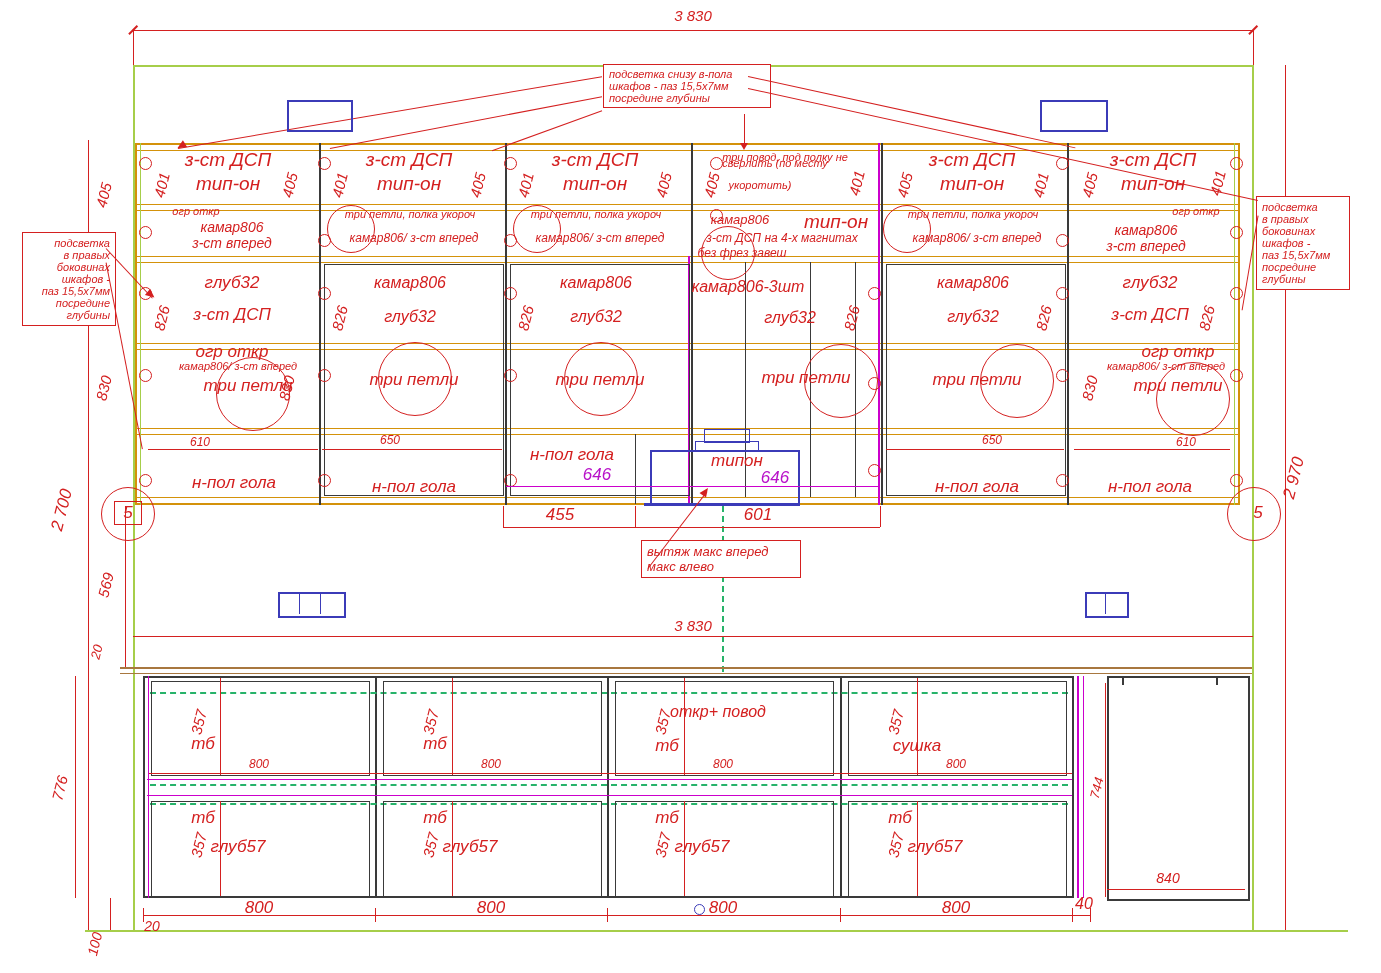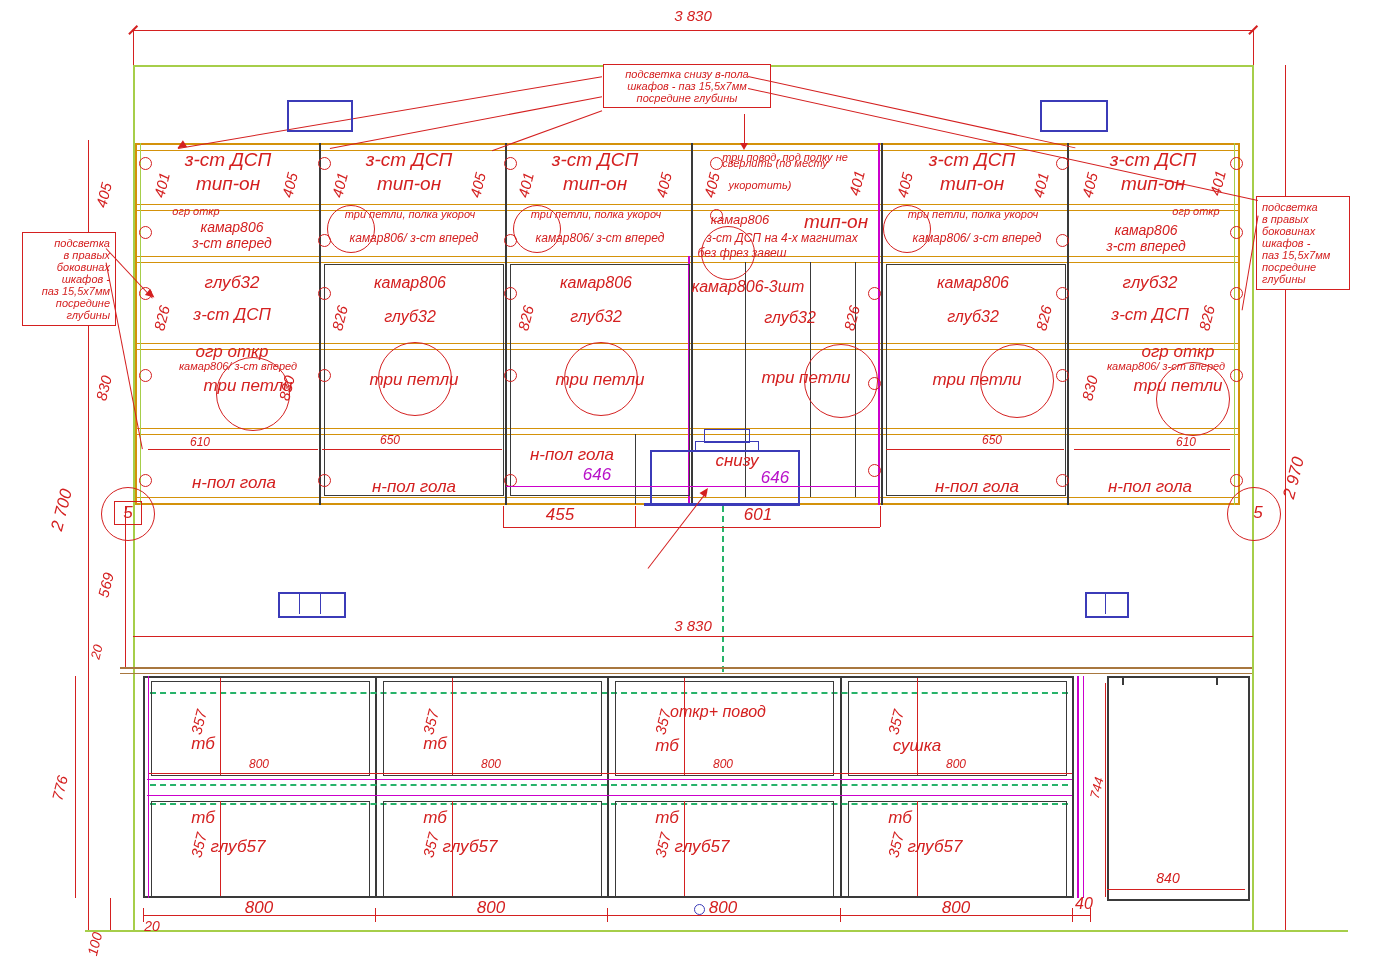--- a/index.html
+++ b/index.html
@@ -226,33 +226,33 @@
   <div class="t f17" style="left:1178px;top:386px">три петли</div>
   <div class="t r f15" style="left:1090px;top:388px">830</div>
   <div class="h red" style="left:1074px;top:449px;width:156px"></div>
   <div class="t f12" style="left:1186px;top:442px">610</div>
   <div class="t f17" style="left:1150px;top:487px">н-пол гола</div>
 
   <div class="rect" style="left:704px;top:429px;width:44px;height:12px;border:1.5px solid #3b3bb8"></div>
   <div class="rect" style="left:695px;top:441px;width:62px;height:9px;border:1.5px solid #3b3bb8"></div>
   <div class="rect" style="left:650px;top:450px;width:146px;height:52px;border:2px solid #3b3bb8"></div>
   <div class="h blu" style="left:644px;top:503px;width:156px;height:3px"></div>
-  <div class="t f17" style="left:737px;top:461px">снизу</div>
+  <div class="t f17" style="left:737px;top:461px">типон</div>
   <div class="t f17 mg" style="left:775px;top:478px">646</div>
   <div class="h mag" style="left:506px;top:486px;width:372px"></div>
   <div class="dashv" style="left:722px;top:506px;height:166px"></div>
 
   <div class="v red" style="left:503px;top:506px;height:21px"></div>
   <div class="v red" style="left:635px;top:506px;height:21px"></div>
   <div class="v red" style="left:880px;top:506px;height:21px"></div>
   <div class="h red" style="left:503px;top:527px;width:377px"></div>
   <div class="t f17" style="left:560px;top:515px">455</div>
   <div class="t f17" style="left:758px;top:515px">601</div>
 
-  <div class="rbox" style="left:603px;top:64px;width:156px;padding:3px 5px;font-size:11px;text-align:center">
+  <div class="rbox" style="left:603px;top:64px;width:156px;padding:3px 5px;font-size:11px;text-align:left">
     <span>подсветка снизу в-пола</span>
     <span>шкафов - паз 15,5х7мм</span>
     <span>посредине глубины</span>
   </div>
   <div class="rbox" style="left:22px;top:232px;width:82px;padding:4px 5px;font-size:11px;text-align:right">
     <span>подсветка</span>
       <span>в правых</span>
     <span>боковинах</span>
       <span>шкафов -</span>
     <span>паз 15,5х7мм</span>
@@ -260,20 +260,24 @@
     <span>глубины</span>
   </div>
   <div class="rbox" style="left:1256px;top:196px;width:82px;padding:4px 5px;font-size:11px;text-align:left">
     <span>подсветка</span>
       <span>в правых</span>
     <span>боковинах</span>
       <span>шкафов -</span>
     <span>паз 15,5х7мм</span>
       <span>посредине</span>
     <span>глубины</span>
+  </div>
+  <div class="rbox" style="left:641px;top:540px;width:148px;padding:3px 5px;font-size:13px;text-align:left">
+    <span>вытяж макс вперед</span>
+    <span>макс влево</span>
   </div>
 
   <div class="arw" style="left:602px;top:76px;width:430px;transform:rotate(170.4deg)"></div>
   <div class="arw" style="left:602px;top:96px;width:277px;transform:rotate(169.2deg)"></div>
   <div class="arw" style="left:602px;top:110px;width:117px;transform:rotate(160deg)"></div>
   <div class="arw" style="left:748px;top:76px;width:335px;transform:rotate(12.3deg)"></div>
   <div class="arw" style="left:748px;top:88px;width:522px;transform:rotate(12.4deg)"></div>
   <div class="v red" style="left:744px;top:114px;height:32px"></div>
   <div class="ah" style="left:740px;top:143px;border-top:7px solid #d42020"></div>
   <div class="ah" style="left:173px;top:143px;border-right:9px solid #d42020;transform:rotate(-32deg)"></div>

